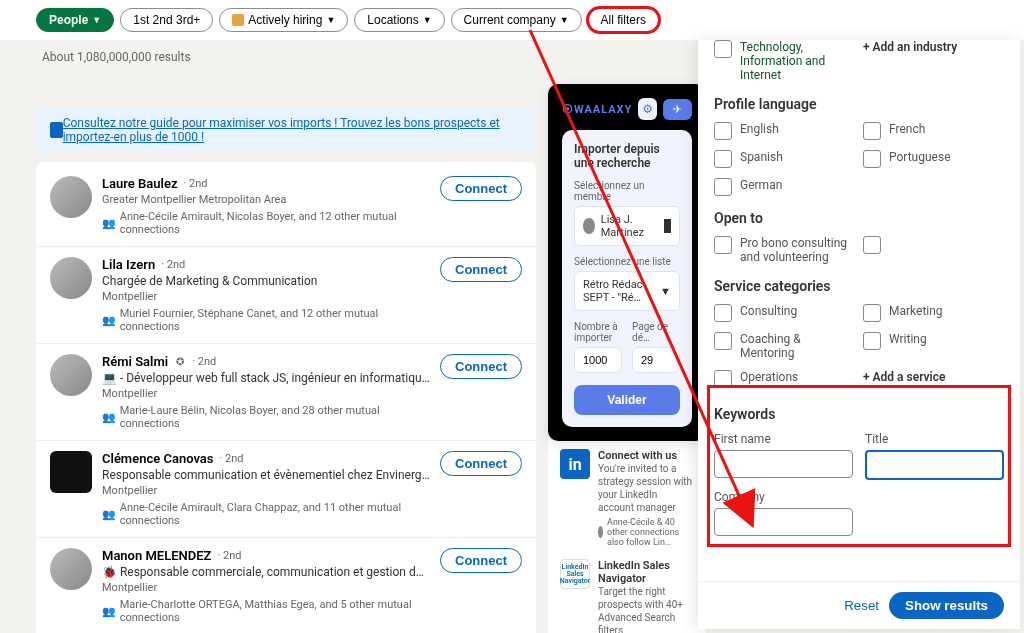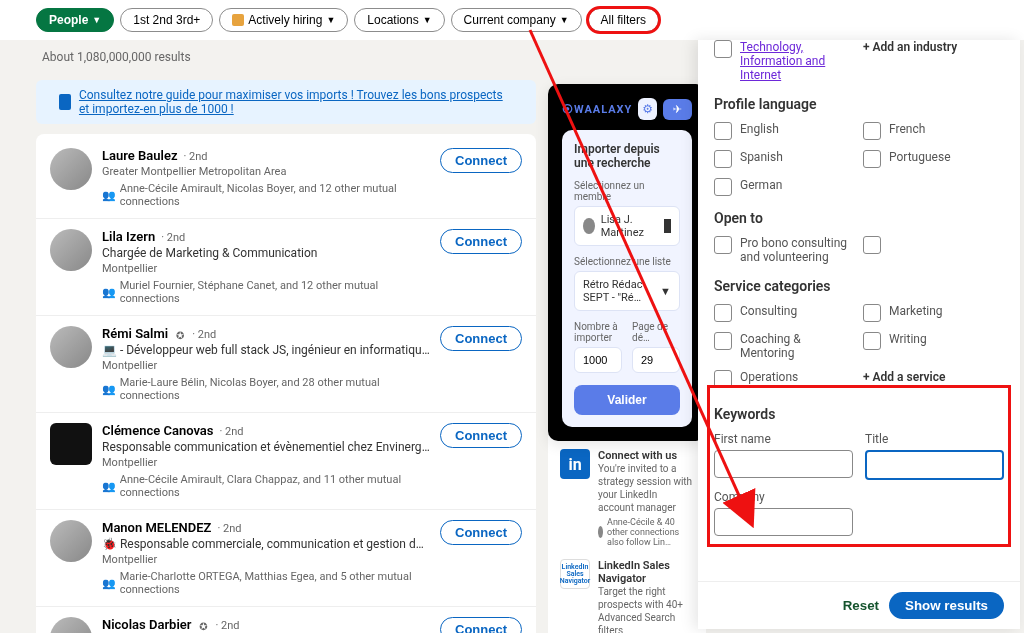--- a/index.html
+++ b/index.html
@@ -10,31 +10,31 @@
   .filter-pill { border: 1px solid #8c8c8c; border-radius: 16px; padding: 4px 12px; font-size: 12px; background: #fff; cursor: pointer; display: inline-flex; align-items: center; gap: 4px; }
   .filter-pill.active { background: #057642; color: #fff; border-color: #057642; font-weight: 600; }
   .filter-pill .caret { font-size: 9px; }
   .hiring-badge { width: 12px; height: 12px; background: #e7a33e; border-radius: 2px; display: inline-block; }
   .red-box { outline: 3px solid #e11; outline-offset: -1px; }
   
   
   .layout { display: flex; gap: 18px; padding: 0 36px; }
   .left { flex: 1; max-width: 500px; }
   .results-count { font-size: 12px; color: #666; padding: 10px 0 16px 6px; }
-  .import-banner { background: #e7f3ff; border-radius: 6px; padding: 8px 23px; margin-bottom: 10px; display: flex; gap: 8px; align-items: center; }
+  .import-banner { background: #e7f3ff; border-radius: 6px; padding: 8px 14px; margin-bottom: 10px; display: flex; align-items: center; margin-top: 28px; }
   .import-banner a { color: #0a66c2; font-size: 12px; text-decoration: underline; }
   .import-icon { width: 16px; height: 16px; background: #0a66c2; border-radius: 2px; display: inline-block; }
   
   .card { background: #fff; border-radius: 8px; padding: 4px 0; }
   .person { display: flex; align-items: flex-start; gap: 10px; padding: 10px 14px; border-bottom: 1px solid #eee; position: relative; }
   .person:last-child { border-bottom: none; }
   .avatar { width: 42px; height: 42px; border-radius: 50%; background: linear-gradient(135deg,#bbb,#888); flex-shrink: 0; }
   .avatar.square { border-radius: 6px; }
   .info { flex: 1; min-width: 0; }
-  .name-line { display: flex; align-items: flex-end; gap: 6px; margin-bottom: 2px; }
+  .name-line { display: flex; align-items: center; gap: 6px; margin-bottom: 2px; }
   .name { font-weight: 600; color: #000; font-size: 13px; }
   .degree { font-size: 11px; color: #666; }
   .verified { width: 12px; height: 12px; display: inline-flex; align-items: center; justify-content: center; font-size: 10px; color: #666; }
   .headline { font-size: 12px; color: #333; margin-bottom: 2px; white-space: nowrap; overflow: hidden; text-overflow: ellipsis; max-width: 340px; }
   .location { font-size: 11px; color: #666; margin-bottom: 4px; }
   .meta { font-size: 11px; color: #666; display: flex; gap: 4px; align-items: center; }
   .connect-btn { border: 1px solid #0a66c2; color: #0a66c2; background: #fff; border-radius: 16px; padding: 4px 14px; font-size: 13px; font-weight: 600; cursor: pointer; align-self: flex-start; }
   
   
   .wx-panel { background: #000000; border-radius: 10px; padding: 14px; box-shadow: 0 4px 14px rgba(0,0,0,.1); font-size: 12px; position: absolute; left: 548px; top: 84px; width: 158px; z-index: 1; }
@@ -78,25 +78,25 @@
   .ck { width: 18px; height: 18px; border: 1px solid #888; border-radius: 3px; flex-shrink: 0; }
   .add-link { font-size: 12px; color: #333; font-weight: 600; cursor: pointer; }
   .add-link::before { content:"+ "; }
   .fields { display: grid; grid-template-columns: 1fr 1fr; gap: 10px 12px; margin-top: 6px; }
   .field { display: flex; flex-direction: column; gap: 4px; }
   .field label { font-size: 12px; color: #555; }
   .field input { border: 1px solid #888; border-radius: 4px; padding: 6px; font-size: 12px; width: 100%; }
   .field input.focused { border: 2px solid #0a66c2; }
   .keywords-box { outline: 3px solid #e11; padding: 4px 4px 8px; margin-left: -4px; margin-right: -4px; }
   .drawer-foot { display: flex; justify-content: flex-end; gap: 10px; padding: 10px 16px; border-top: 1px solid #eee; }
-  .btn-reset { background: none; border: none; font-weight: 700; color: #14532d; cursor: pointer; }
+  .btn-reset { background: none; border: none; font-weight: 400; color: #0369a1; cursor: pointer; }
   .btn-show { background: #0a66c2; color: #fff; border: none; border-radius: 16px; padding: 6px 16px; font-weight: 600; cursor: pointer; }
   
   .arrow-overlay { position: absolute; left: 500px; top: 10px; pointer-events: none; z-index: 20; }
-  .tag-title { color:#6d28d9; font-size:12px;text-decoration:underline; }
+  .tag-title { color:#14532d; font-size:12px; }
   .li-flag { width:10px; height:14px; background:#333; display:inline-block; }
 </style>
 </head>
 <body>
 
 <div class="filter-bar">
   <button class="filter-pill active">
       <span>People</span> 
       <span class="caret">▼</span>
     </button>

